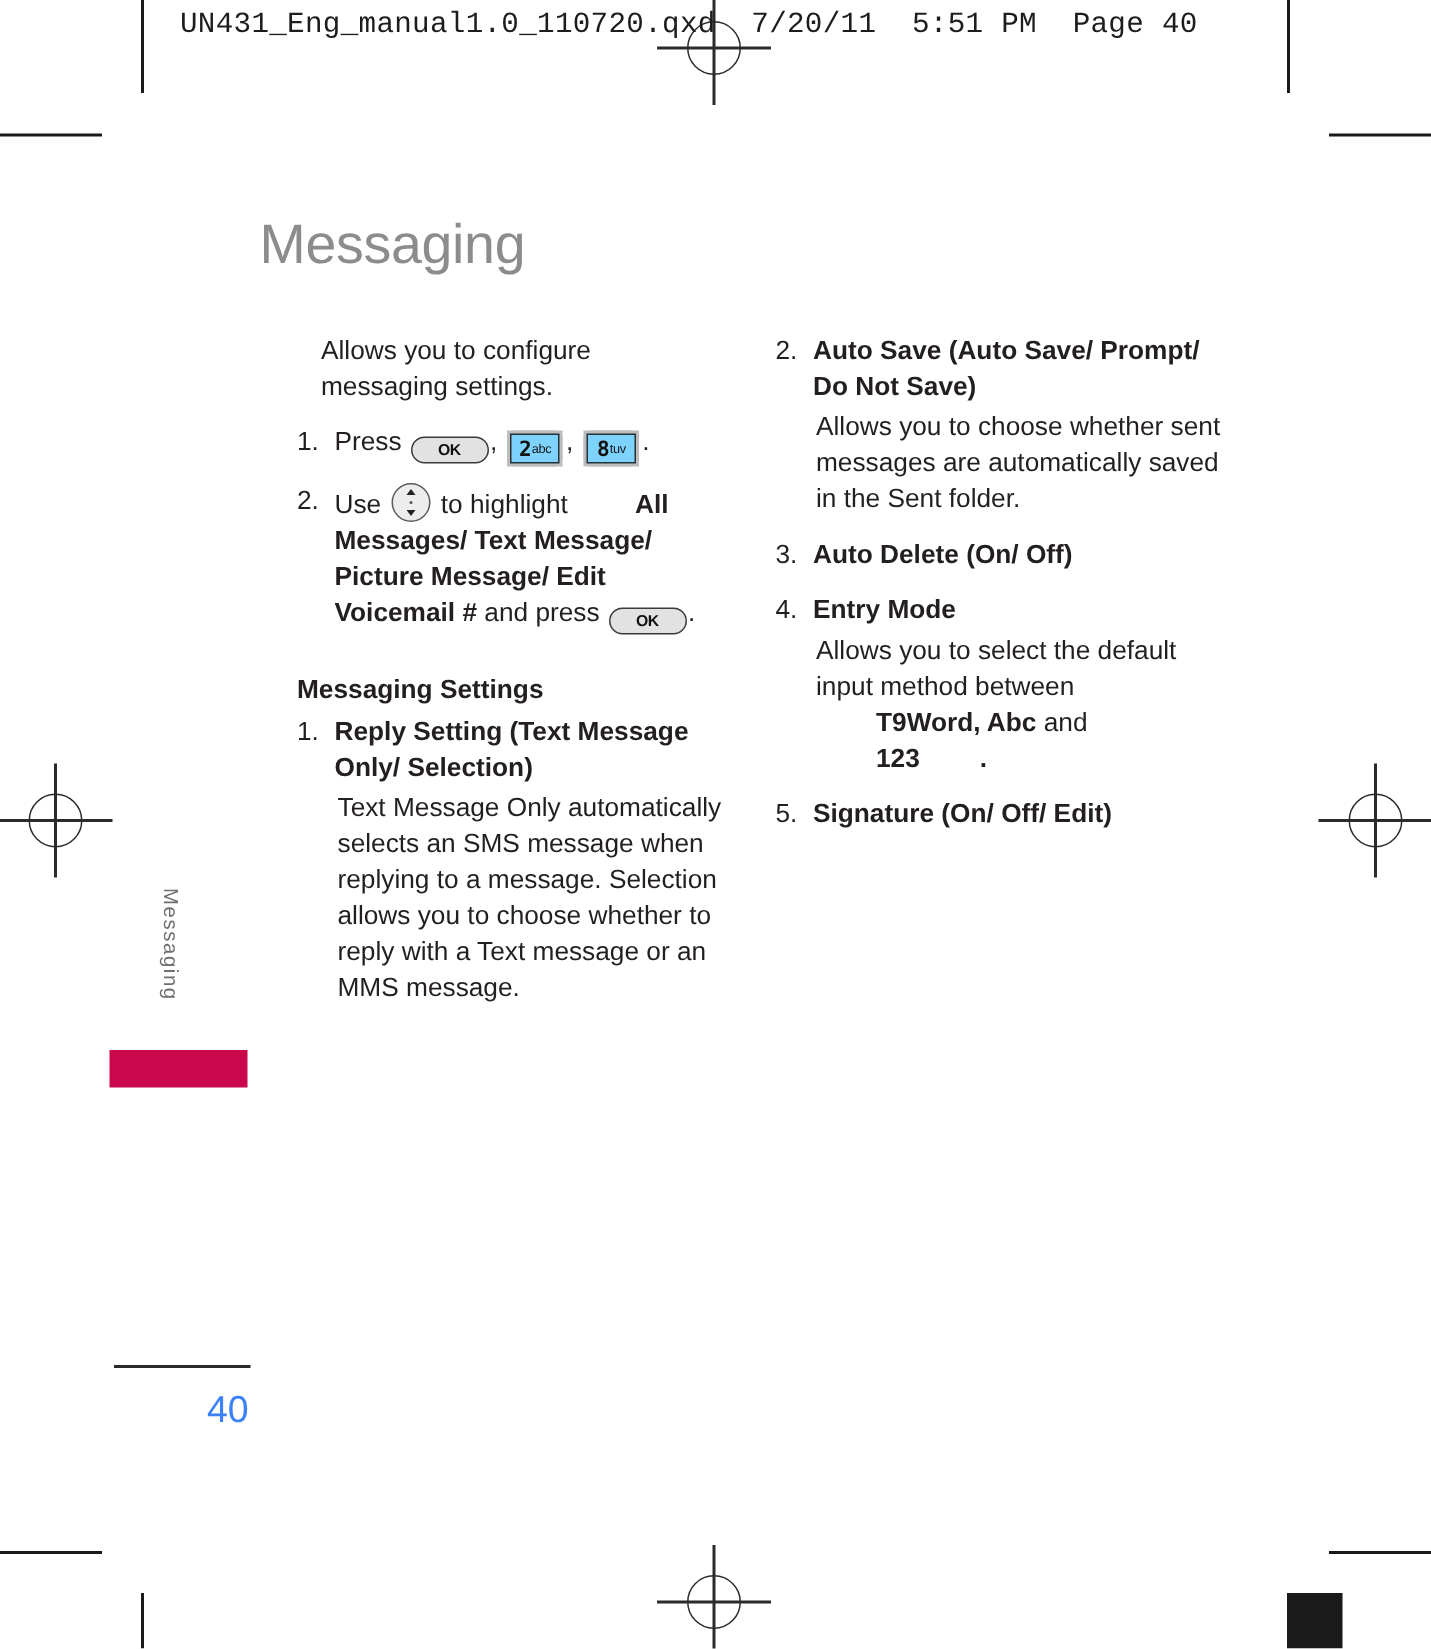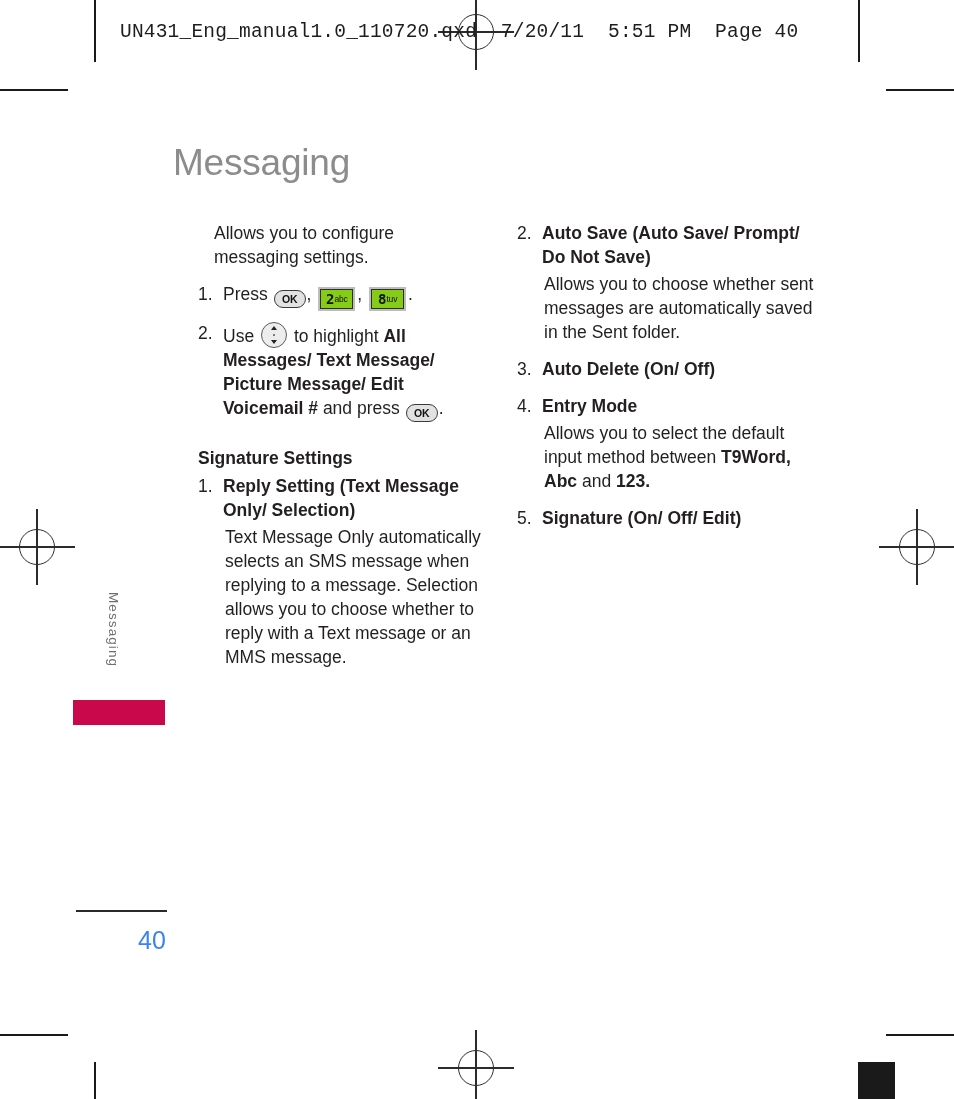--- a/index.html
+++ b/index.html
@@ -45,21 +45,20 @@
   
   .slug {
     position: absolute;
     left: 120px;
     top: 5px;
     font-family: "Liberation Mono", monospace;
     font-size: 19.5px;
     letter-spacing: 0.2px;
     color: #1d1d1d;
     white-space: pre;
-    margin-top: 16px;
   }
 
   
   .side-tab-label {
     position: absolute;
     left: 106px;
     top: 592px;
     font-size: 13.5px;
     letter-spacing: 1.1px;
     color: #6f6f6f;
@@ -134,46 +133,46 @@
     left: 0; top: 0;
     width: 22px;
   }
   li .lead { font-weight: bold; }
   li .desc {
     display: block;
     margin-top: 3px;
     padding-left: 2px;
     font-weight: normal;
   }
-  .b { font-weight: bold; }
+  .b { font-weight: bold; margin-left: 40px; }
 
   
   .key-ok {
     display: inline-block;
     vertical-align: -3px;
-    width: 32px; height: 18px;
+    width: 52px; height: 18px;
     border: 1.4px solid #3a3a3a;
     border-radius: 9px;
     background: #e2e2e2;
     font-size: 10.5px;
     font-weight: bold;
     line-height: 17px;
     text-align: center;
     letter-spacing: -0.3px;
     color: #111;
     margin: 0 1px;
     box-sizing: border-box;
   }
   .key-pad {
     display: inline-block;
     vertical-align: -4px;
     height: 20px;
     min-width: 33px;
     border: 1.5px solid #2e2e2e;
-    background: #84cc16;
+    background: #7dd3fc;
     box-shadow: 2px 2px 0 0 #bdbdbd, -2px -2px 0 0 #bdbdbd,
                 2px -2px 0 0 #bdbdbd, -2px 2px 0 0 #bdbdbd;
     padding: 0 4px;
     font-size: 13px;
     line-height: 18px;
     text-align: center;
     color: #111;
     margin: 0 4px;
     box-sizing: border-box;
     white-space: nowrap;
@@ -291,21 +290,21 @@
       <span class="num">2.</span>
       <span>Use</span>
       <span class="key-nav"><span class="ar up"></span><span class="dot"></span><span class="ar down"></span></span>
       <span>to highlight</span>
       <span class="b">All Messages/ Text Message/ Picture Message/ Edit Voicemail #</span>
       <span>and press</span>
       <span class="key-ok">OK</span><span>.</span>
     </li>
   </ol>
 
-  <h3 class="h-bold">Signature Settings</h3>
+  <h3 class="h-bold">Messaging Settings</h3>
 
 
   <ol class="steps">
     <li>
       <span class="num">1.</span>
       <span class="lead">Reply Setting (Text Message Only/ Selection)</span>
       <span class="desc">Text Message Only automatically selects an SMS message when replying to a message. Selection allows you to choose whether to reply with a Text message or an MMS message.</span>
     </li>
   </ol>
 </div>

